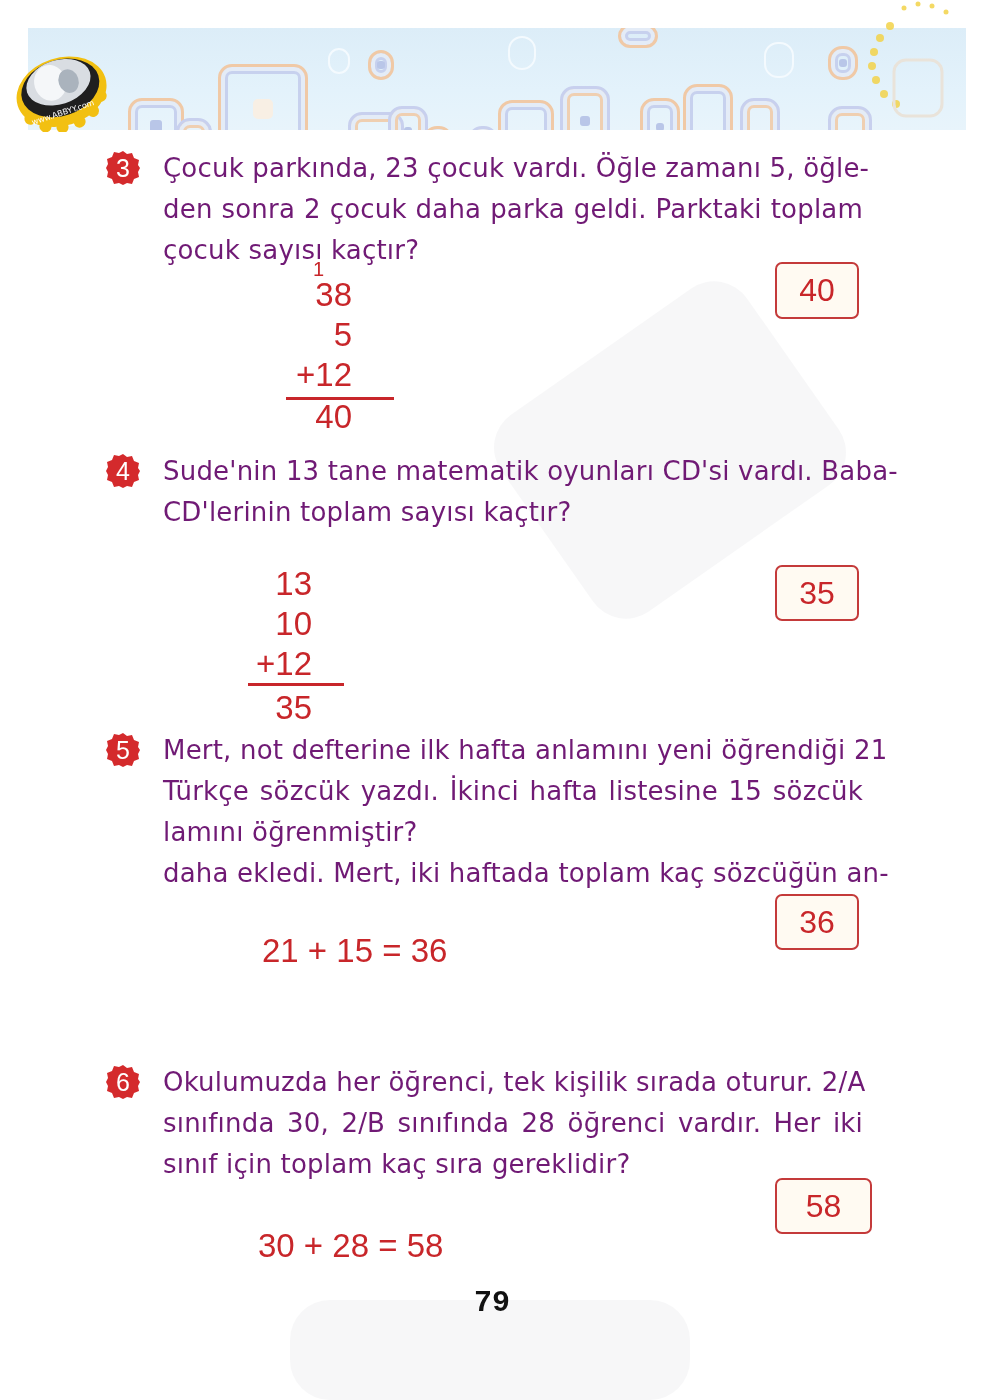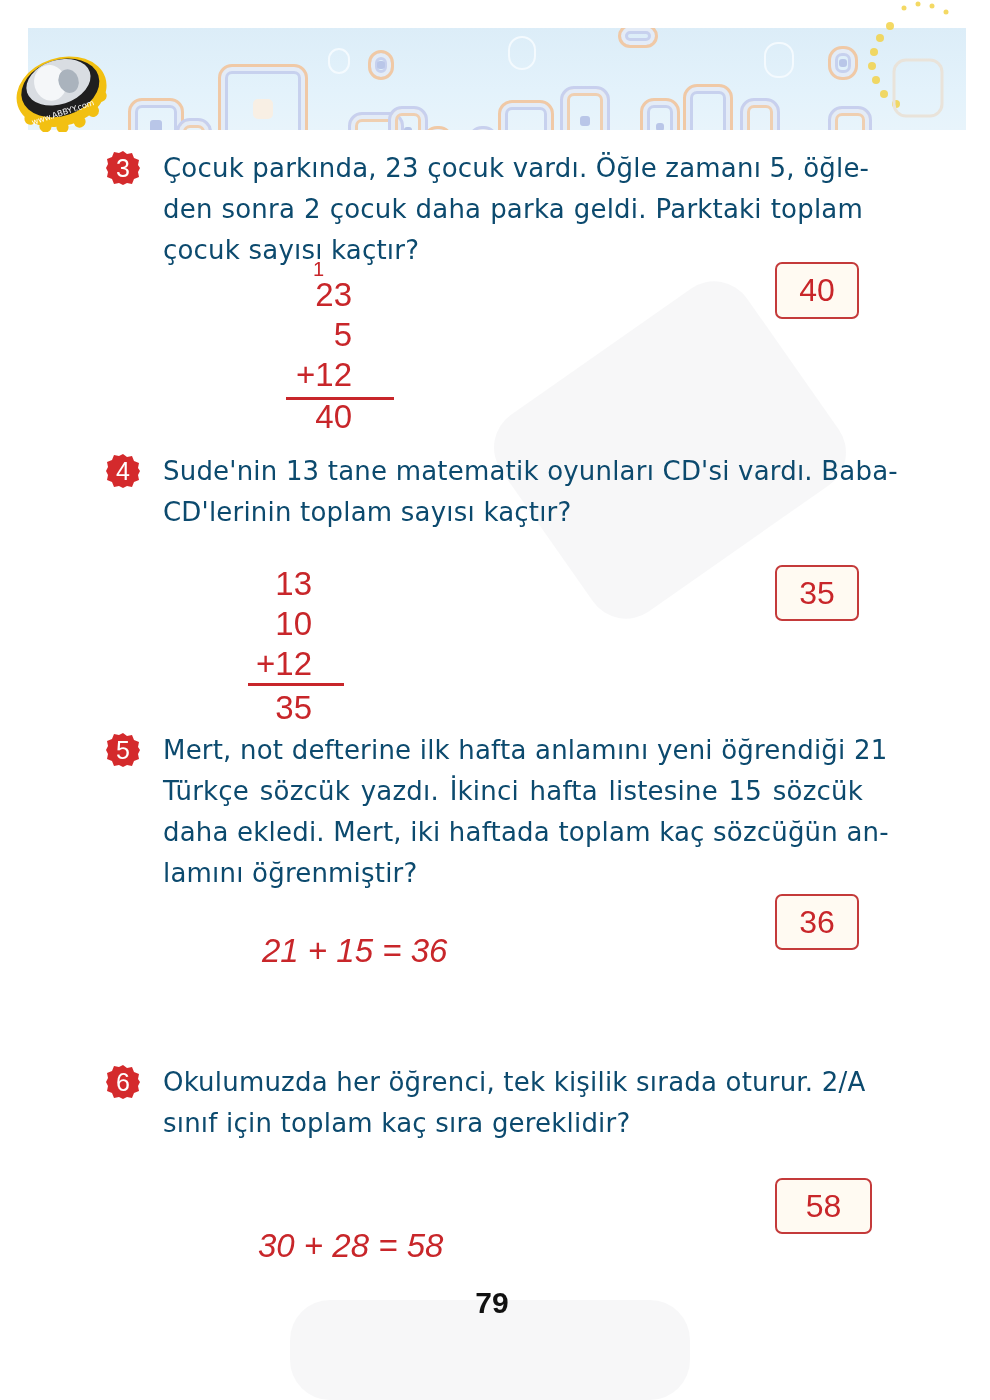--- a/index.html
+++ b/index.html
@@ -36,45 +36,45 @@
   }
   .pnum svg { position: absolute; left: 0; top: 0; }
   .pnum span {
     position: absolute; left: 0; top: 0; width: 36px; height: 36px;
     line-height: 36px; text-align: center; color: #fff;
     font-family: "Liberation Sans", sans-serif; font-size: 25px;
   }
   .ptext {
     position: absolute; left: 58px; width: 700px;
     font-family: "DejaVu Sans", sans-serif;
-    font-size: 26px; line-height: 41px; color: #0c4a6e;
+    font-size: 26px; line-height: 41px; color: #701a75;
     letter-spacing: 0.2px;
   }
   .ptext .line { display: block; white-space: nowrap; text-align: justify; text-align-last: justify; }
   .ptext .line.last { text-align-last: left; }
 
   .answer-box {
     position: absolute; width: 82px; height: 56px; box-sizing: border-box;
     border: 2px solid #c43a3a; border-radius: 7px;
     background: #fffaf2;
     color: #c8262a; font-family: "Liberation Sans", sans-serif;
     font-size: 32px; line-height: 52px; text-align: center;
   }
 
   .red { color: #c8262a; font-family: "Liberation Sans", sans-serif; }
   .col-add { position: absolute; font-size: 33px; }
   .col-add .row { position: absolute; right: 0; white-space: nowrap; text-align: right; }
   .col-add .rule { position: absolute; height: 3px; background: #c8262a; }
   .carry { position: absolute; font-size: 20px; }
 
-  .eq { position: absolute; font-size: 33px; white-space: nowrap; font-style: italic; }
+  .eq { position: absolute; font-size: 33px; white-space: nowrap; }
 
   .page-number {
     position: absolute; left: 462px; top: 1286px; width: 60px; text-align: center;
-    font-family: Liberation Sans, sans-serif; font-weight: bold; font-size: 30px; color: #111;
+    font-family: Liberation Mono, monospace; font-weight: bold; font-size: 30px; color: #111;
   }
   .shadow-blob {
     position: absolute; border-radius: 40px; background: rgba(240,240,242,0.55);
   }
 </style>
 </head>
 <body>
 
 <div class="banner">
   <div class="sq white" style="left:16px;top:58px;width:40px;height:40px;"></div>
@@ -164,21 +164,21 @@
     <span>3</span>
   </div>
   <div class="ptext" style="top:0;">
     <span class="line">Çocuk parkında, 23 çocuk vardı. Öğle zamanı 5, öğle-</span>
     <span class="line">den sonra 2 çocuk daha parka geldi. Parktaki toplam</span>
     <span class="line last">çocuk sayısı kaçtır?</span>
   </div>
 </section>
 <div class="carry red" style="left:313px;top:258px;">1</div>
 <div class="col-add red" style="left:280px;top:276px;width:72px;height:160px;">
-  <div class="row" style="top:0;">23</div>
+  <div class="row" style="top:0;">38</div>
   <div class="row" style="top:40px;">5</div>
   <div class="row" style="top:80px;">+12</div>
   <div class="rule" style="left:6px;top:121px;width:108px;"></div>
   <div class="row" style="top:122px;">40</div>
 </div>
 <div class="answer-box" style="left:775px;top:262px;width:84px;height:57px;">40</div>
 
 <section class="problem" style="top:451px;">
   <div class="pnum">
     <svg width="36" height="36" viewBox="0 0 36 36">
@@ -203,35 +203,36 @@
 <section class="problem" style="top:730px;">
   <div class="pnum">
     <svg width="36" height="36" viewBox="0 0 36 36">
       <path d="M18 1 L22 4 L27 3 L29 8 L34 10 L33 15 L35 18 L33 22 L34 27 L29 29 L27 34 L22 33 L18 35 L14 33 L9 34 L7 29 L2 27 L3 22 L1 18 L3 14 L2 9 L7 7 L9 2 L14 3 Z" fill="#d42a2c"></path>
     </svg>
     <span>5</span>
   </div>
   <div class="ptext" style="top:0;">
     <span class="line">Mert, not defterine ilk hafta anlamını yeni öğrendiği 21</span>
     <span class="line">Türkçe sözcük yazdı. İkinci hafta listesine 15 sözcük</span>
+    <span class="line last">lamını öğrenmiştir?</span>
     <span class="line">daha ekledi. Mert, iki haftada toplam kaç sözcüğün an-</span>
-    <span class="line last">lamını öğrenmiştir?</span>
   </div>
 </section>
 <div class="eq red" style="left:262px;top:932px;">21 + 15 = 36</div>
 <div class="answer-box" style="left:775px;top:894px;width:84px;height:56px;">36</div>
 
 <section class="problem" style="top:1062px;">
   <div class="pnum">
     <svg width="36" height="36" viewBox="0 0 36 36">
       <path d="M18 1 L22 4 L27 3 L29 8 L34 10 L33 15 L35 18 L33 22 L34 27 L29 29 L27 34 L22 33 L18 35 L14 33 L9 34 L7 29 L2 27 L3 22 L1 18 L3 14 L2 9 L7 7 L9 2 L14 3 Z" fill="#d42a2c"></path>
     </svg>
     <span>6</span>
   </div>
   <div class="ptext" style="top:0;">
     <span class="line">Okulumuzda her öğrenci, tek kişilik sırada oturur. 2/A</span>
+    <span class="line">sınıfında 30, 2/B sınıfında 28 öğrenci vardır. Her iki</span>
     <span class="line last">sınıf için toplam kaç sıra gereklidir?</span>
   </div>
 </section>
 <div class="eq red" style="left:258px;top:1227px;">30 + 28 = 58</div>
 <div class="answer-box" style="left:775px;top:1178px;width:97px;height:56px;">58</div>
 
 <div class="page-number">79</div>
 
 </body></html>

